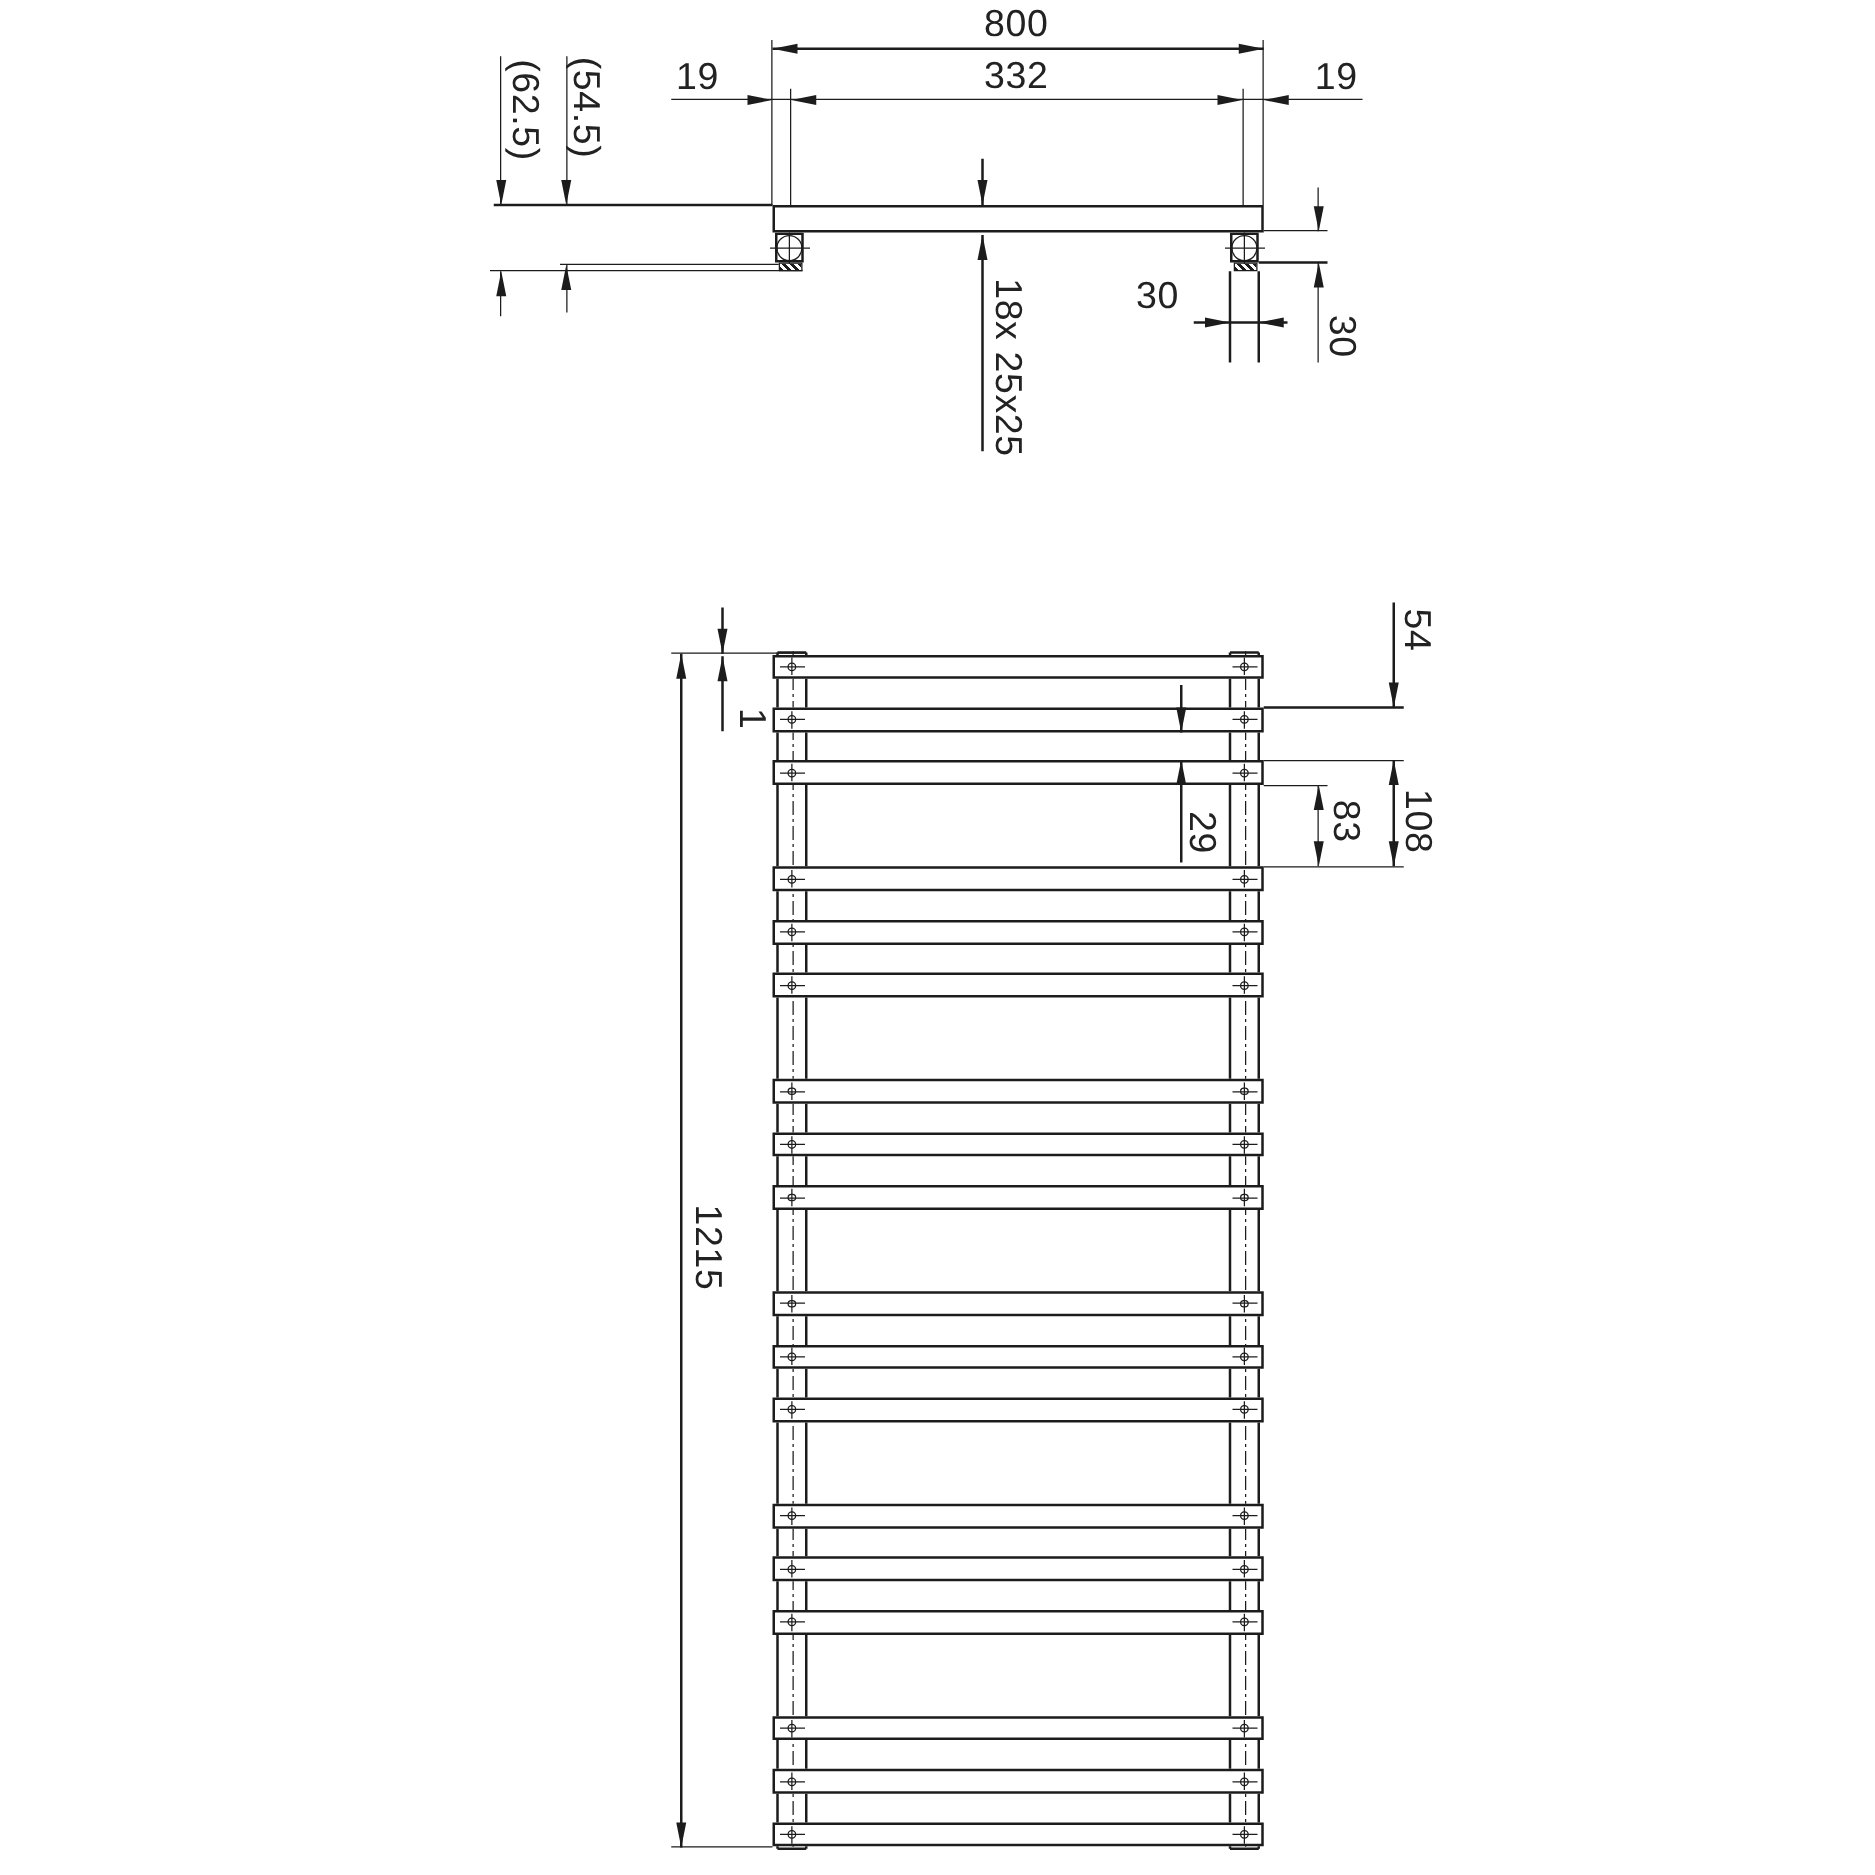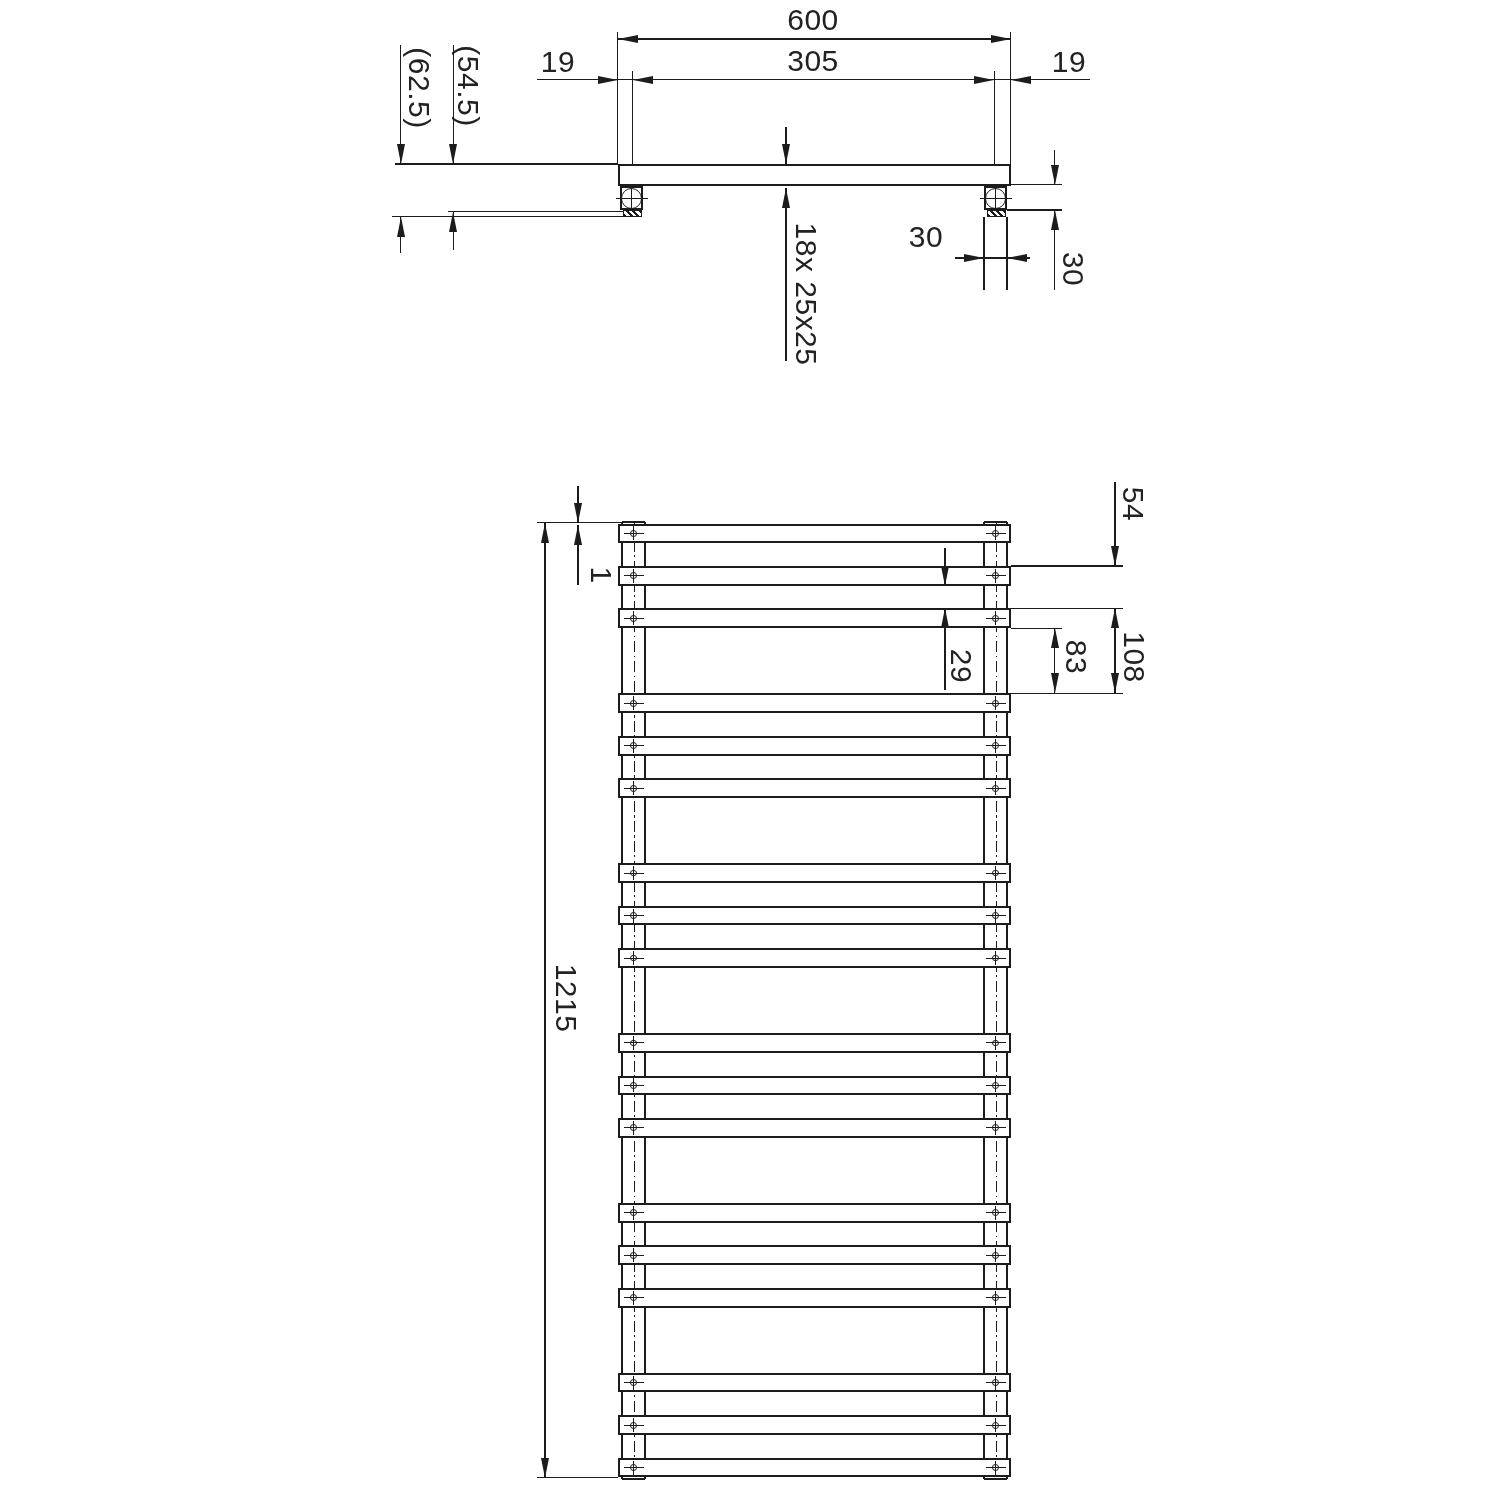--- a/index.html
+++ b/index.html
@@ -25,22 +25,22 @@
     position:absolute;width:1px;
     background:repeating-linear-gradient(180deg,#1c1c1c 0 11px,transparent 11px 14.5px,#1c1c1c 14.5px 16.5px,transparent 16.5px 20px);
   }
 </style>
 </head>
 <body>
 
 <div id="canvas">
 
   <div class="view" id="top-view">
-    <span class="lbl" style="left:813px;top:20px">600</span>
-    <span class="lbl" style="left:813px;top:61px">305</span>
+    <span class="lbl" style="left:813px;top:20px">800</span>
+    <span class="lbl" style="left:813px;top:61px">332</span>
     <span class="lbl" style="left:558px;top:62px">19</span>
     <span class="lbl" style="left:1069px;top:62px">19</span>
     <span class="lbl" style="left:926px;top:237px">30</span>
     <span class="lbl rot" style="left:1073px;top:269px">30</span>
     <span class="lbl rot" style="left:806px;top:294px">18x 25x25</span>
     <span class="lbl rot" style="left:419px;top:88px">(62.5)</span>
     <span class="lbl rot" style="left:468px;top:86px">(54.5)</span>
   <div class="rect" style="left: 617.5px; top: 164px; width: 393px; height: 21.5px;"></div>
       <div class="rect" style="left: 620px; top: 185.5px; width: 23px; height: 24.5px;"></div>
       <div class="rect" style="left: 984px; top: 185.5px; width: 23px; height: 24.5px;"></div>

